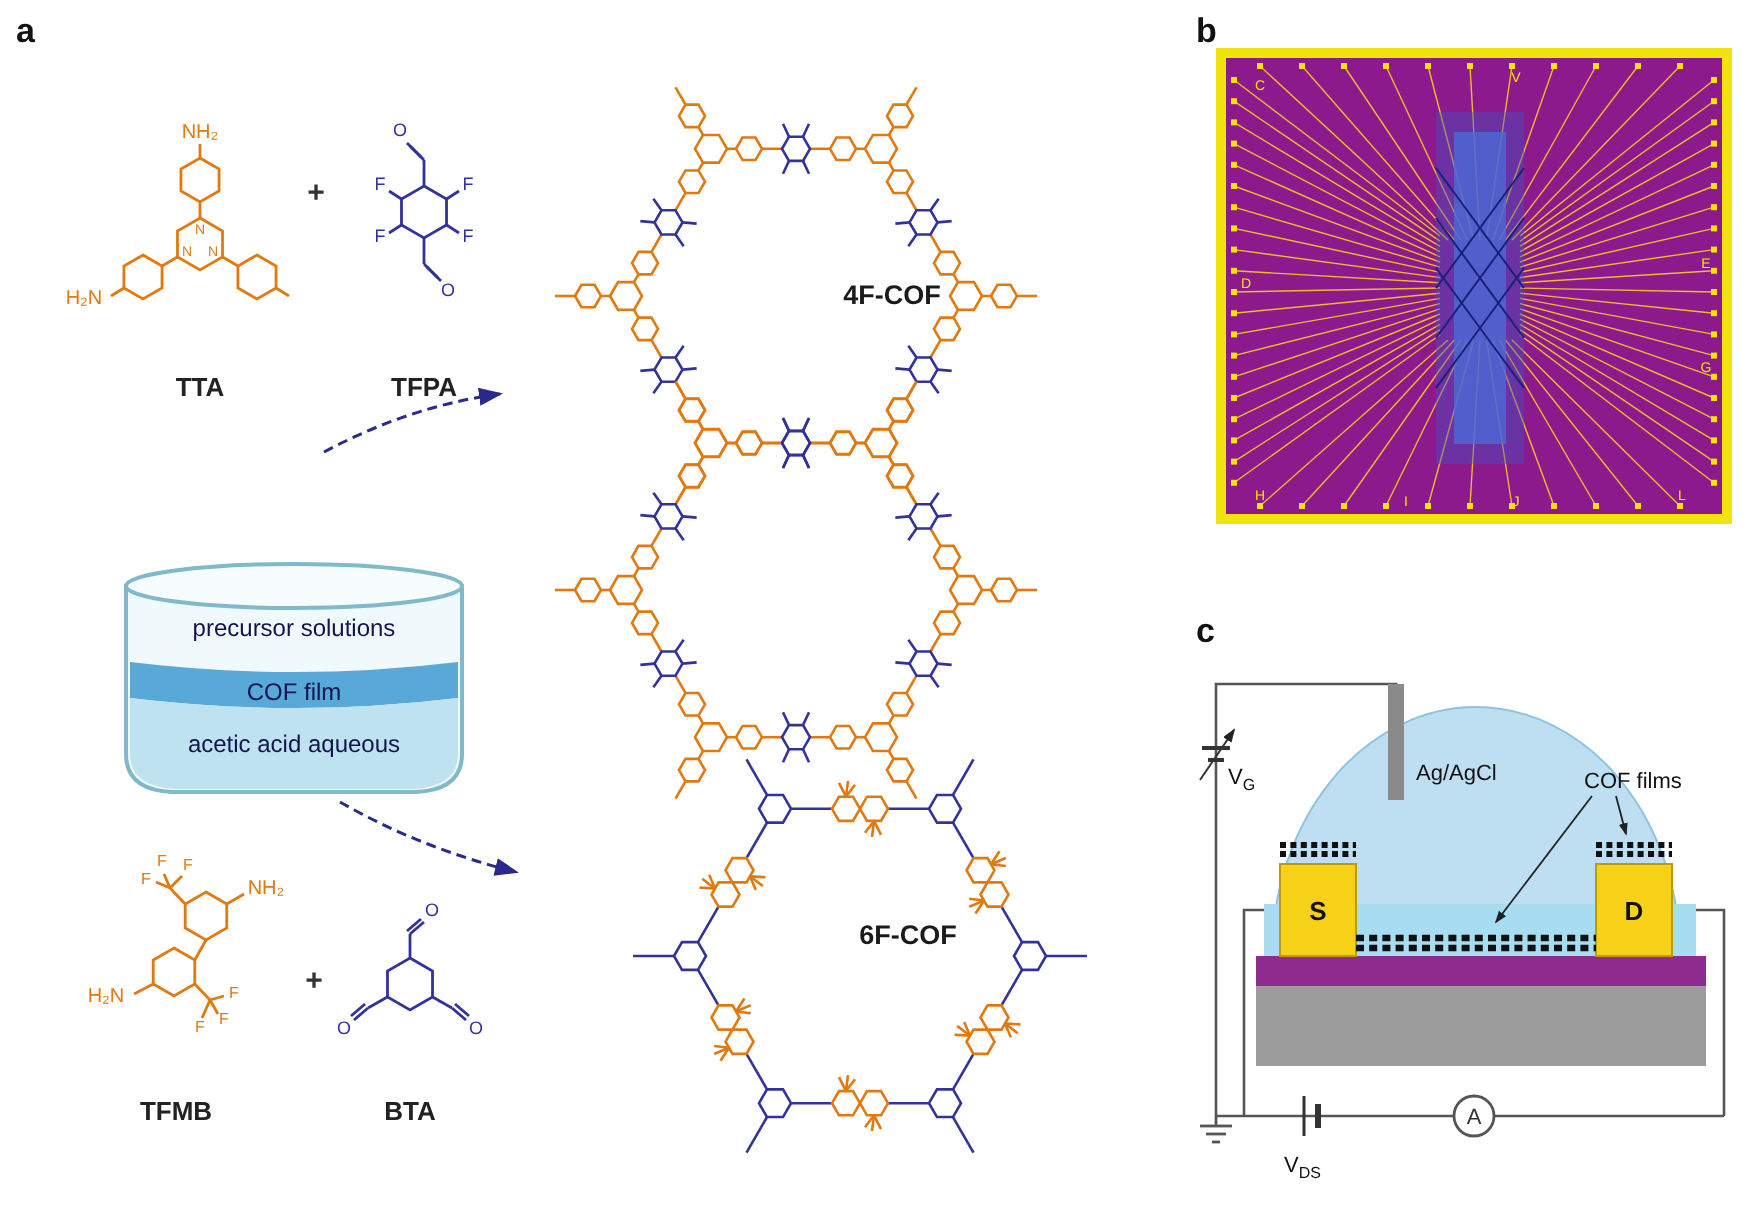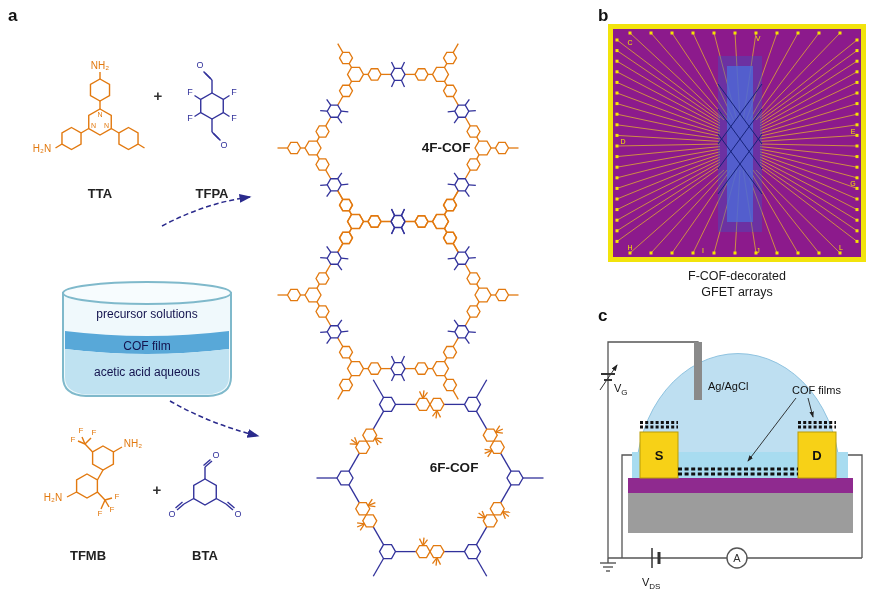--- a/index.html
+++ b/index.html
@@ -370,24 +370,20 @@
       <text x="15" y="120">D</text>
       <text x="245" y="110">E</text>
       <text x="245" y="162">G</text>
       <text x="22" y="226">H</text>
       <text x="95" y="229">I</text>
       <text x="150" y="229">J</text>
       <text x="233" y="226">L</text>
     </g>
   </svg>
 
-  <div class="caption" style="left:608px;top:268px;width:258px">
-    <div>F-COF-decorated</div>
-    <div>GFET arrays</div>
-  </div>
 
   <div class="plabel" style="left:598px;top:306px">c</div>
 
   <svg width="278" height="284" viewBox="0 0 278 284" style="left:598px;top:330px">
 
     <g fill="none" stroke="#555" stroke-width="1.3">
       <polyline points="100,14 100,12 10,12 10,228"></polyline>
       <line x1="10" y1="228" x2="264" y2="228"></line>
       <polyline points="264,228 264,125 238,125"></polyline>
       <polyline points="42,125 24,125 24,228"></polyline>

